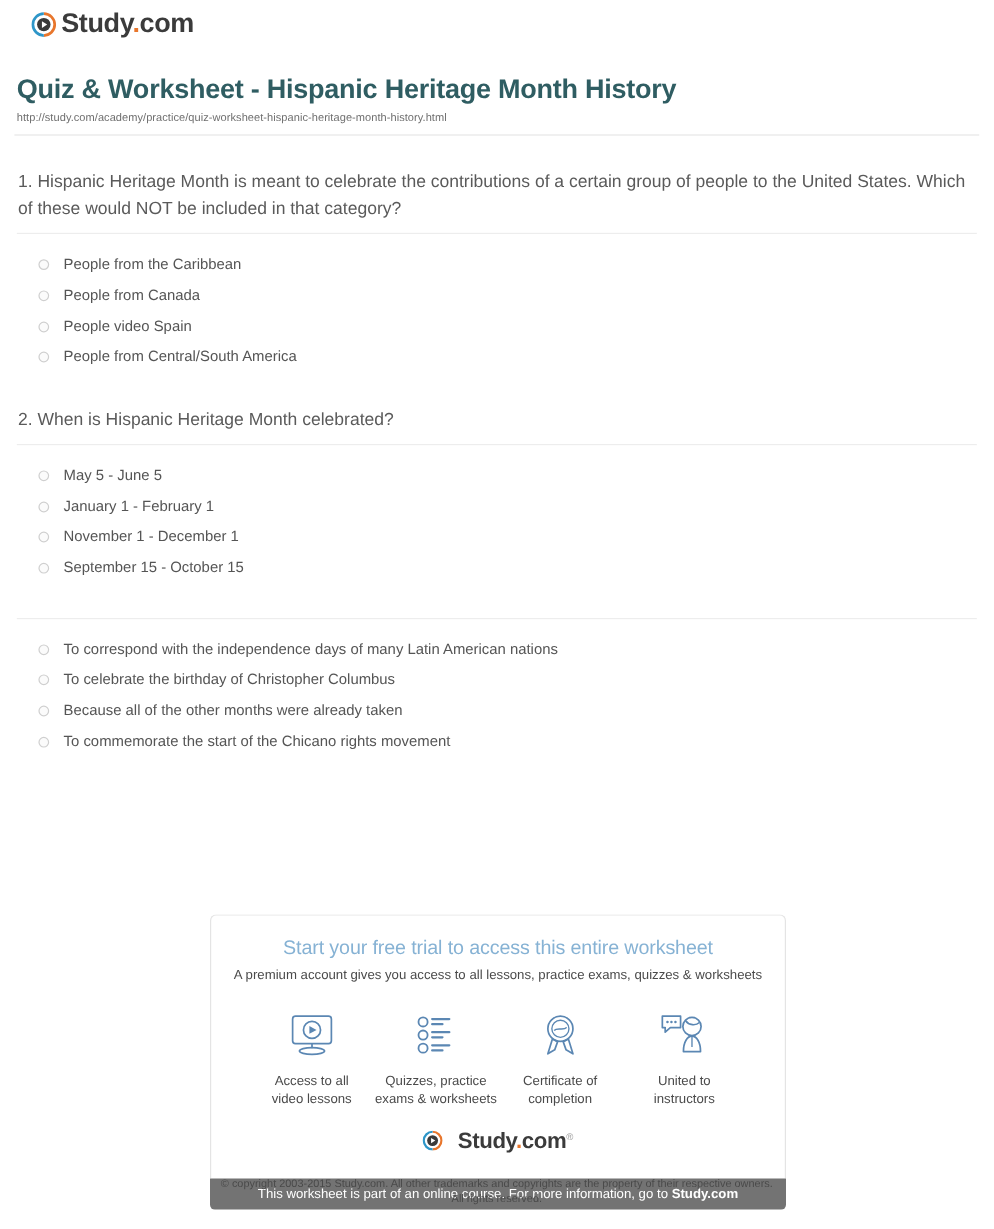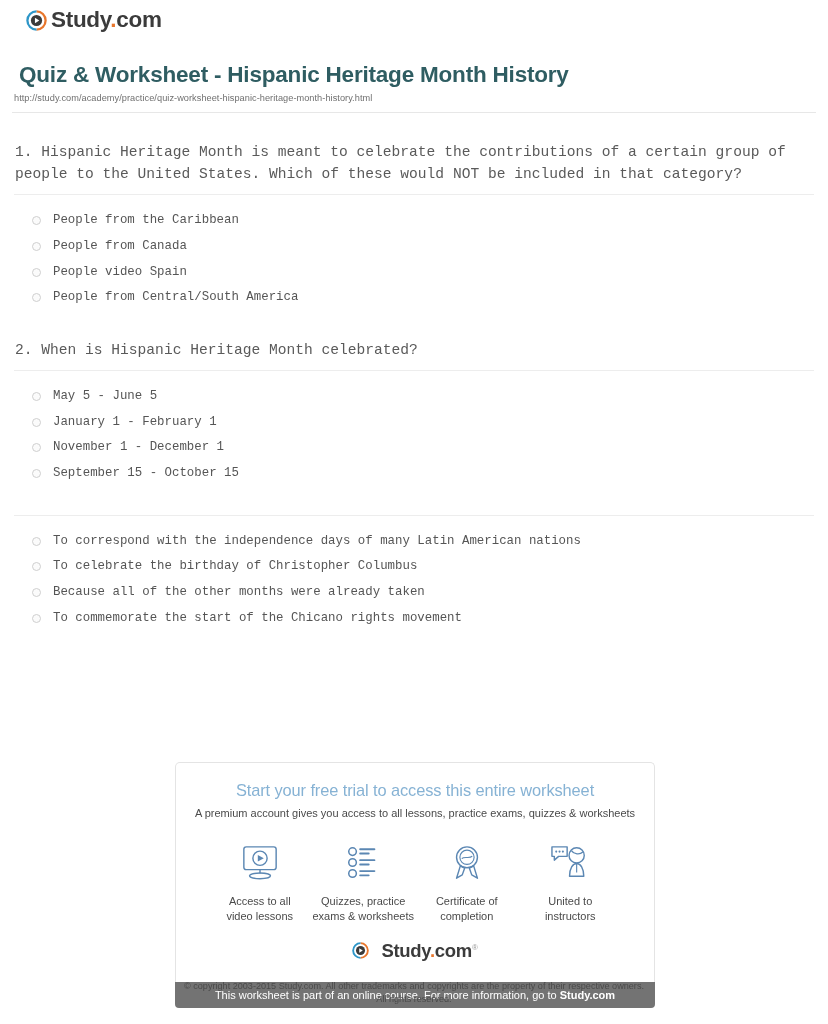--- a/index.html
+++ b/index.html
@@ -49,41 +49,41 @@
     vertical-align: super;
     color: #9a9a9a;
     font-weight: 400;
   }
 
   .title {
     font-size: 22.5px;
     font-weight: 700;
     color: #2f5d62;
     letter-spacing: -0.2px;
-    margin: 18px 0 0 5px;
+    margin: 18px 0 0 0;
     padding-left: 2px;
   }
   .url {
     font-size: 9.2px;
     color: #6f6f6f;
     margin-top: 5px;
     padding-left: 2px;
     letter-spacing: 0.05px;
   }
   .hr-head {
     border: 0;
     border-top: 1px solid #e7e7e7;
     margin: 9px 0 0 0;
   }
 
   
   .quiz {
     padding: 0 2px;
   }
-  .question-block { margin-top: 28px; font-family: Liberation Mono, monospace; }
+  .question-block { margin-top: 28px; }
   .question-text {
     font-size: 14.6px;
     color: #5a5a5a;
     line-height: 1.52;
     font-weight: 400;
     padding-left: 1px;
   }
   .hr-q {
     border: 0;
     border-top: 1px solid #ededed;

